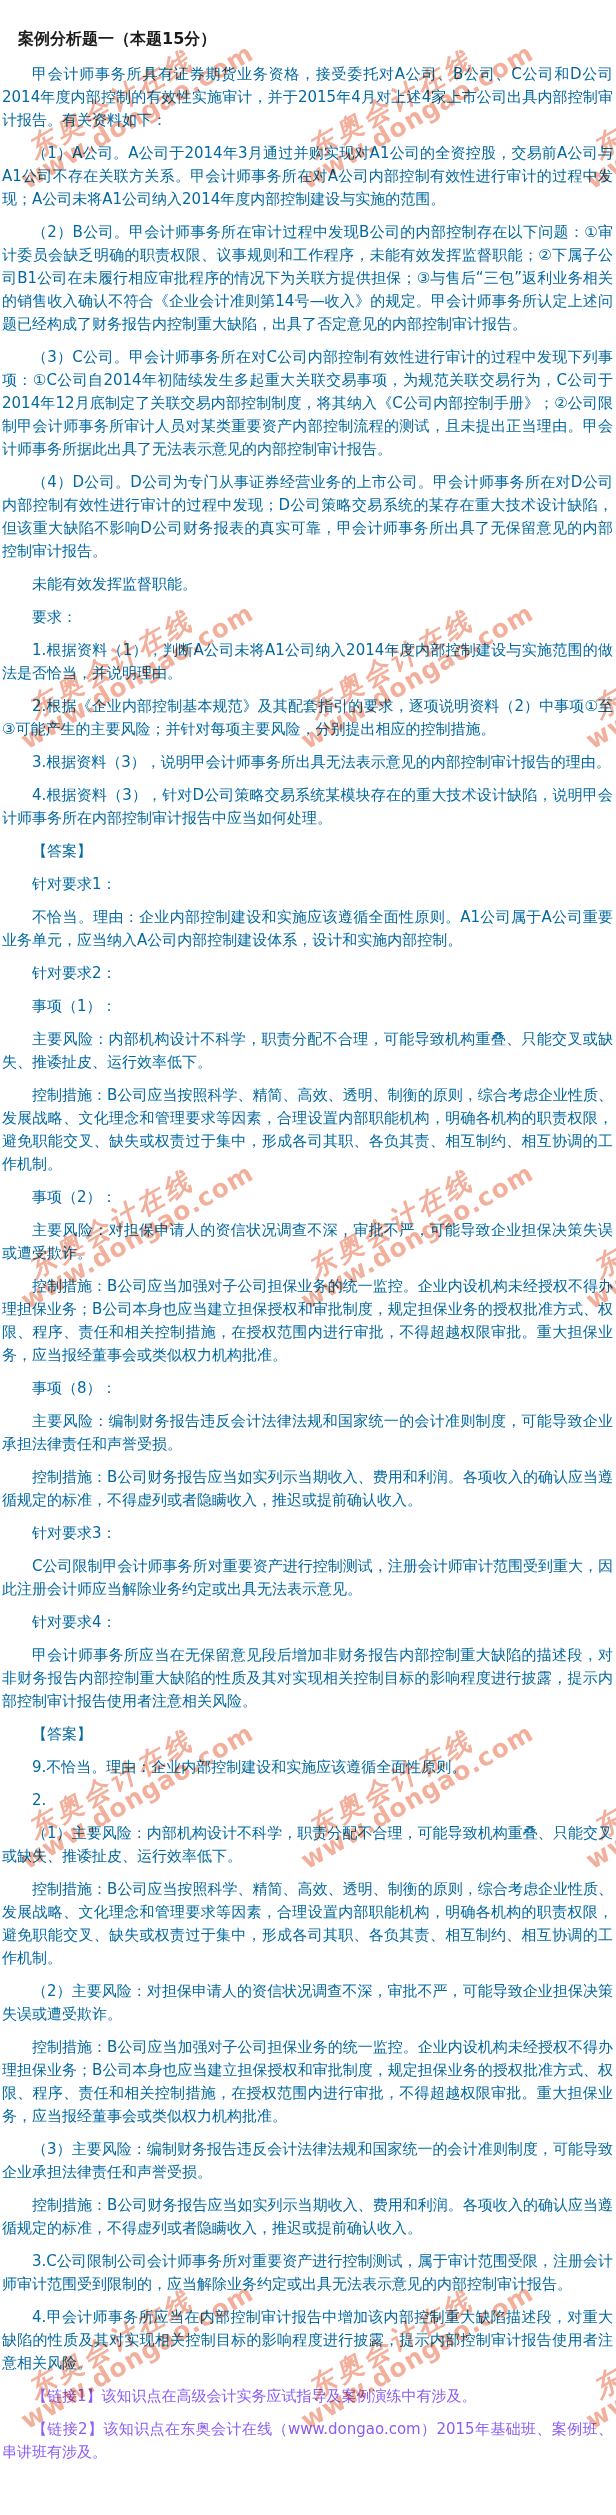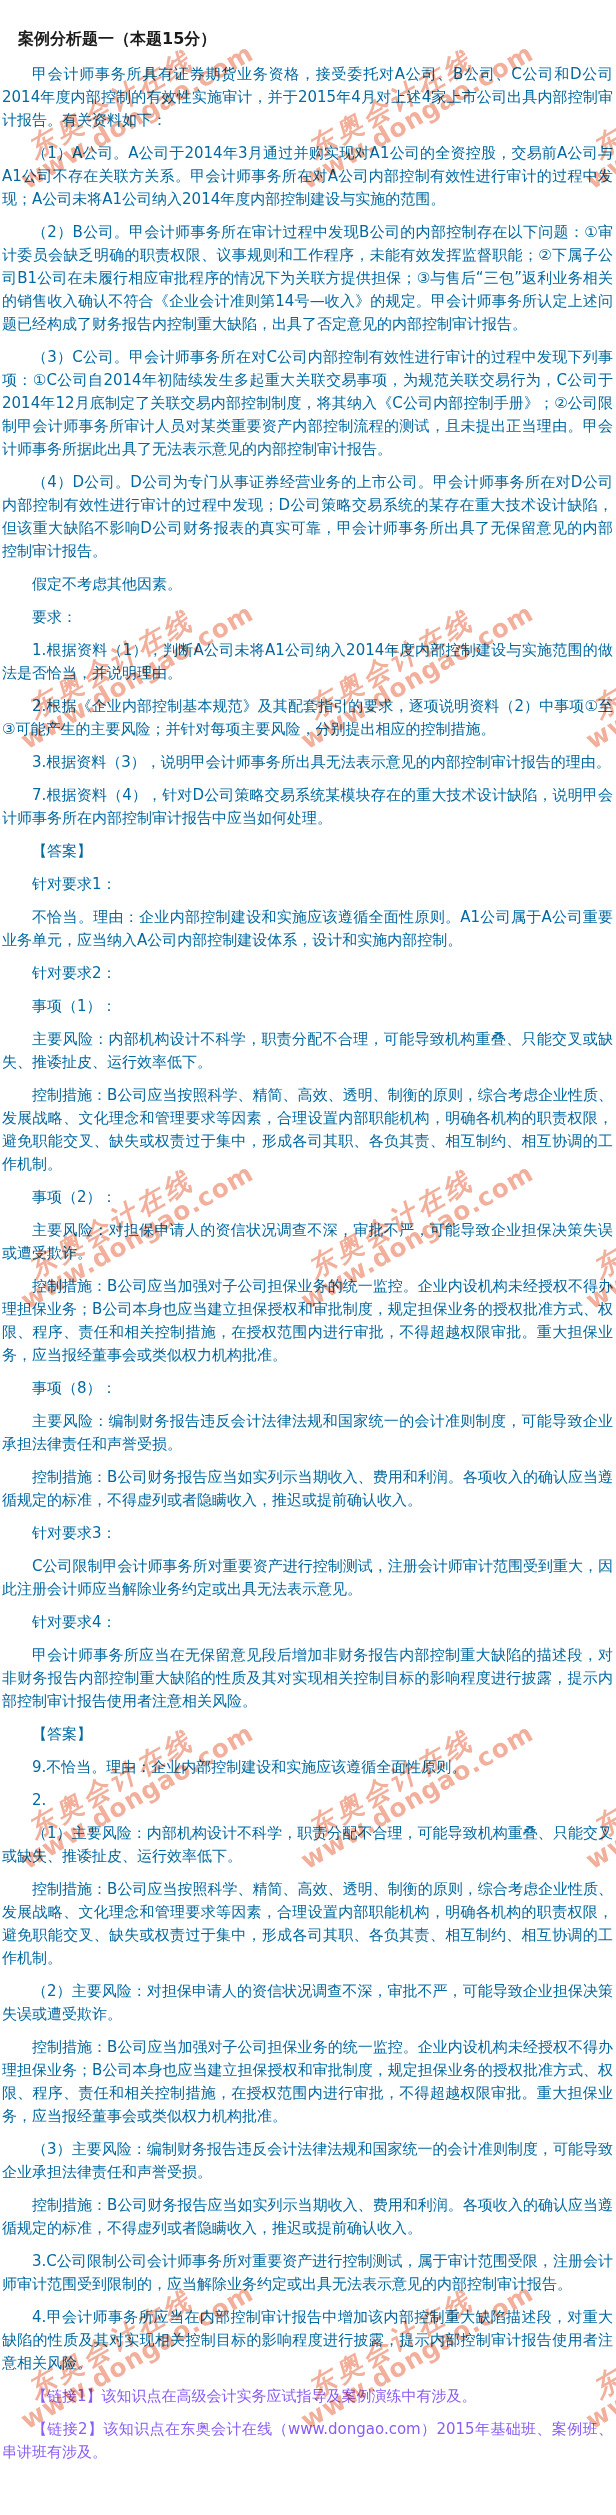--- a/index.html
+++ b/index.html
@@ -69,26 +69,26 @@
 
 <div class="page">
   <div class="content">
     <div class="doc-title">案例分析题一（本题15分）</div>
     <div>
         <p class="para">甲会计师事务所具有证券期货业务资格，接受委托对A公司、B公司、C公司和D公司2014年度内部控制的有效性实施审计，并于2015年4月对上述4家上市公司出具内部控制审计报告。有关资料如下：</p>
         <p class="para">（1）A公司。A公司于2014年3月通过并购实现对A1公司的全资控股，交易前A公司与A1公司不存在关联方关系。甲会计师事务所在对A公司内部控制有效性进行审计的过程中发现；A公司未将A1公司纳入2014年度内部控制建设与实施的范围。</p>
         <p class="para">（2）B公司。甲会计师事务所在审计过程中发现B公司的内部控制存在以下问题：①审计委员会缺乏明确的职责权限、议事规则和工作程序，未能有效发挥监督职能；②下属子公司B1公司在未履行相应审批程序的情况下为关联方提供担保；③与售后“三包”返利业务相关的销售收入确认不符合《企业会计准则第14号—收入》的规定。甲会计师事务所认定上述问题已经构成了财务报告内控制重大缺陷，出具了否定意见的内部控制审计报告。</p>
         <p class="para">（3）C公司。甲会计师事务所在对C公司内部控制有效性进行审计的过程中发现下列事项：①C公司自2014年初陆续发生多起重大关联交易事项，为规范关联交易行为，C公司于2014年12月底制定了关联交易内部控制制度，将其纳入《C公司内部控制手册》；②公司限制甲会计师事务所审计人员对某类重要资产内部控制流程的测试，且未提出正当理由。甲会计师事务所据此出具了无法表示意见的内部控制审计报告。</p>
         <p class="para">（4）D公司。D公司为专门从事证券经营业务的上市公司。甲会计师事务所在对D公司内部控制有效性进行审计的过程中发现；D公司策略交易系统的某存在重大技术设计缺陷，但该重大缺陷不影响D公司财务报表的真实可靠，甲会计师事务所出具了无保留意见的内部控制审计报告。</p>
-        <p class="para">假定不考虑其他因素。</p>
+        <p class="para">未能有效发挥监督职能。</p>
         <p class="para">要求：</p>
         <p class="para">1.根据资料（1），判断A公司未将A1公司纳入2014年度内部控制建设与实施范围的做法是否恰当，并说明理由。</p>
         <p class="para">2.根据《企业内部控制基本规范》及其配套指引的要求，逐项说明资料（2）中事项①至③可能产生的主要风险；并针对每项主要风险，分别提出相应的控制措施。</p>
         <p class="para">3.根据资料（3），说明甲会计师事务所出具无法表示意见的内部控制审计报告的理由。</p>
-        <p class="para">7.根据资料（4），针对D公司策略交易系统某模块存在的重大技术设计缺陷，说明甲会计师事务所在内部控制审计报告中应当如何处理。</p>
+        <p class="para">4.根据资料（3），针对D公司策略交易系统某模块存在的重大技术设计缺陷，说明甲会计师事务所在内部控制审计报告中应当如何处理。</p>
         <p class="para">【答案】</p>
         <p class="para">针对要求1：</p>
         <p class="para">不恰当。理由：企业内部控制建设和实施应该遵循全面性原则。A1公司属于A公司重要业务单元，应当纳入A公司内部控制建设体系，设计和实施内部控制。</p>
         <p class="para">针对要求2：</p>
         <p class="para">事项（1）：</p>
         <p class="para">主要风险：内部机构设计不科学，职责分配不合理，可能导致机构重叠、只能交叉或缺失、推诿扯皮、运行效率低下。</p>
         <p class="para">控制措施：B公司应当按照科学、精简、高效、透明、制衡的原则，综合考虑企业性质、发展战略、文化理念和管理要求等因素，合理设置内部职能机构，明确各机构的职责权限，避免职能交叉、缺失或权责过于集中，形成各司其职、各负其责、相互制约、相互协调的工作机制。</p>
         <p class="para">事项（2）：</p>
         <p class="para">主要风险：对担保申请人的资信状况调查不深，审批不严，可能导致企业担保决策失误或遭受欺诈。</p>
         <p class="para">控制措施：B公司应当加强对子公司担保业务的统一监控。企业内设机构未经授权不得办理担保业务；B公司本身也应当建立担保授权和审批制度，规定担保业务的授权批准方式、权限、程序、责任和相关控制措施，在授权范围内进行审批，不得超越权限审批。重大担保业务，应当报经董事会或类似权力机构批准。</p>

